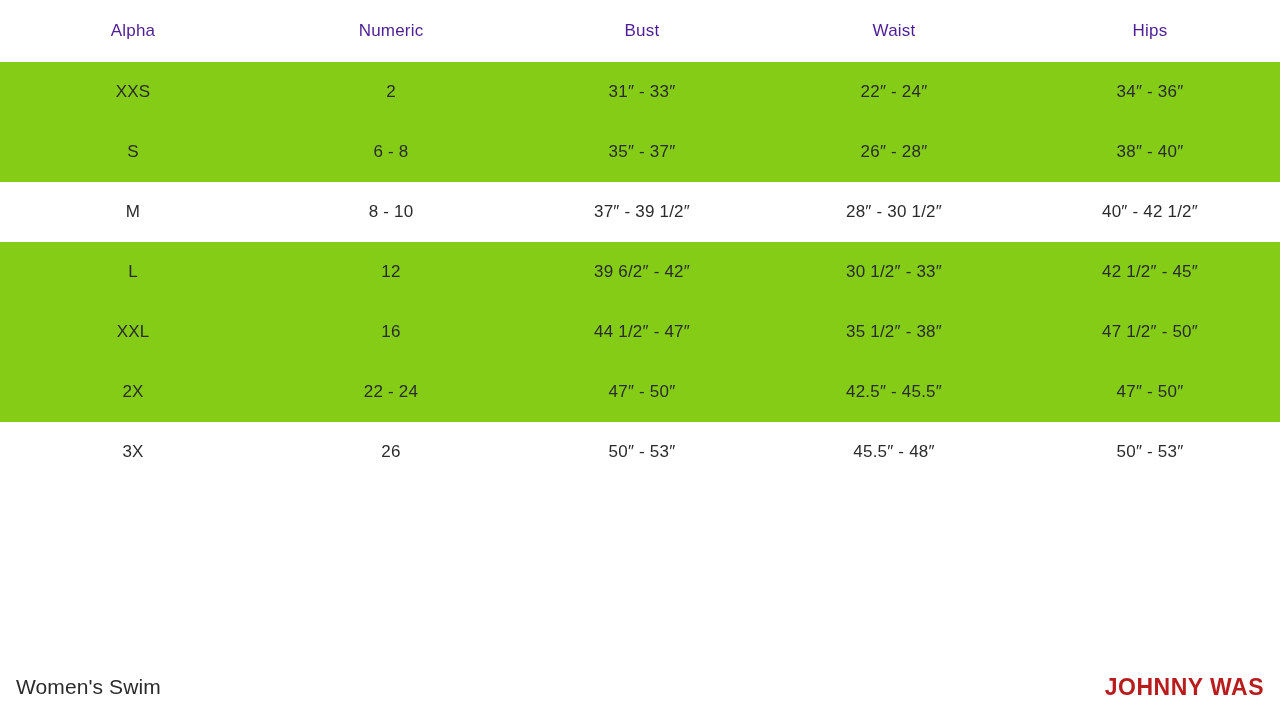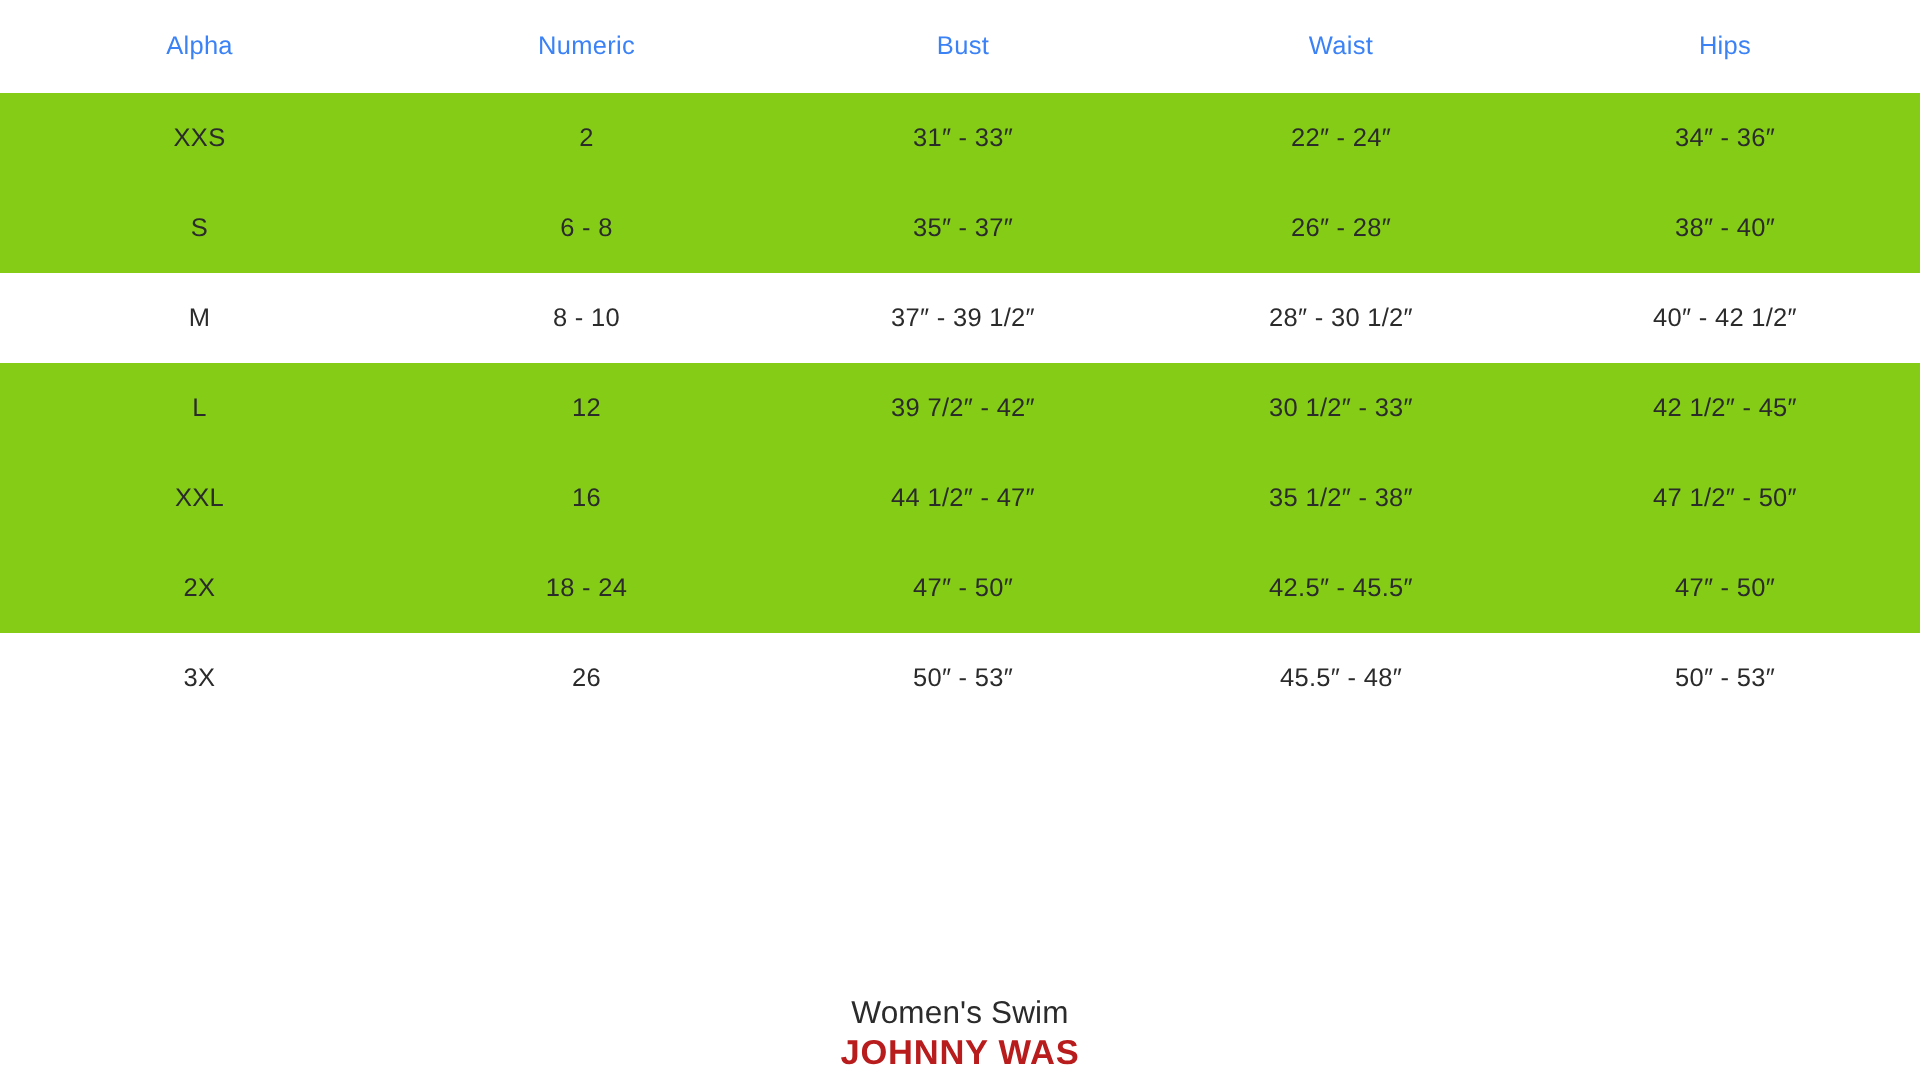--- a/index.html
+++ b/index.html
@@ -27,21 +27,21 @@
   table.size-chart col.c1 { width: 266px; }
   table.size-chart col.c2 { width: 250px; }
   table.size-chart col.c3 { width: 252px; }
   table.size-chart col.c4 { width: 252px; }
   table.size-chart col.c5 { width: 260px; }
 
   table.size-chart thead th {
     height: 62px;
     font-size: 17px;
     font-weight: 400;
-    color: #3b82f6;
+    color: #4c1d95;
     text-align: center;
     vertical-align: middle;
     background: #ffffff;
     letter-spacing: 0.2px;
   }
   table.size-chart tbody td {
     height: 60px;
     font-size: 17px;
     font-weight: 400;
     color: #2b2b2b;
@@ -60,21 +60,20 @@
     position: absolute;
     left: 0;
     right: 0;
     bottom: 0;
     height: 56px;
     display: flex;
     align-items: center;
     justify-content: space-between;
     padding: 0 16px 10px 16px;
     background: #ffffff;
-    flex-direction: column;
   }
   .footer-title {
     font-size: 21px;
     font-weight: 400;
     color: #2b2b2b;
     letter-spacing: 0.1px;
   }
   .brand {
     font-size: 23px;
     font-weight: 700;
@@ -122,34 +121,34 @@
       <tr class="plain">
         <td>M</td>
         <td>8 - 10</td>
         <td>37″ - 39 1/2″</td>
         <td>28″ - 30 1/2″</td>
         <td>40″ - 42 1/2″</td>
       </tr>
       <tr class="shaded">
         <td>L</td>
         <td>12</td>
-        <td>39 7/2″ - 42″</td>
+        <td>39 6/2″ - 42″</td>
         <td>30 1/2″ - 33″</td>
         <td>42 1/2″ - 45″</td>
       </tr>
       <tr class="shaded">
         <td>XXL</td>
         <td>16</td>
         <td>44 1/2″ - 47″</td>
         <td>35 1/2″ - 38″</td>
         <td>47 1/2″ - 50″</td>
       </tr>
       <tr class="shaded">
         <td>2X</td>
-        <td>18 - 24</td>
+        <td>22 - 24</td>
         <td>47″ - 50″</td>
         <td>42.5″ - 45.5″</td>
         <td>47″ - 50″</td>
       </tr>
       <tr class="plain">
         <td>3X</td>
         <td>26</td>
         <td>50″ - 53″</td>
         <td>45.5″ - 48″</td>
         <td>50″ - 53″</td>

